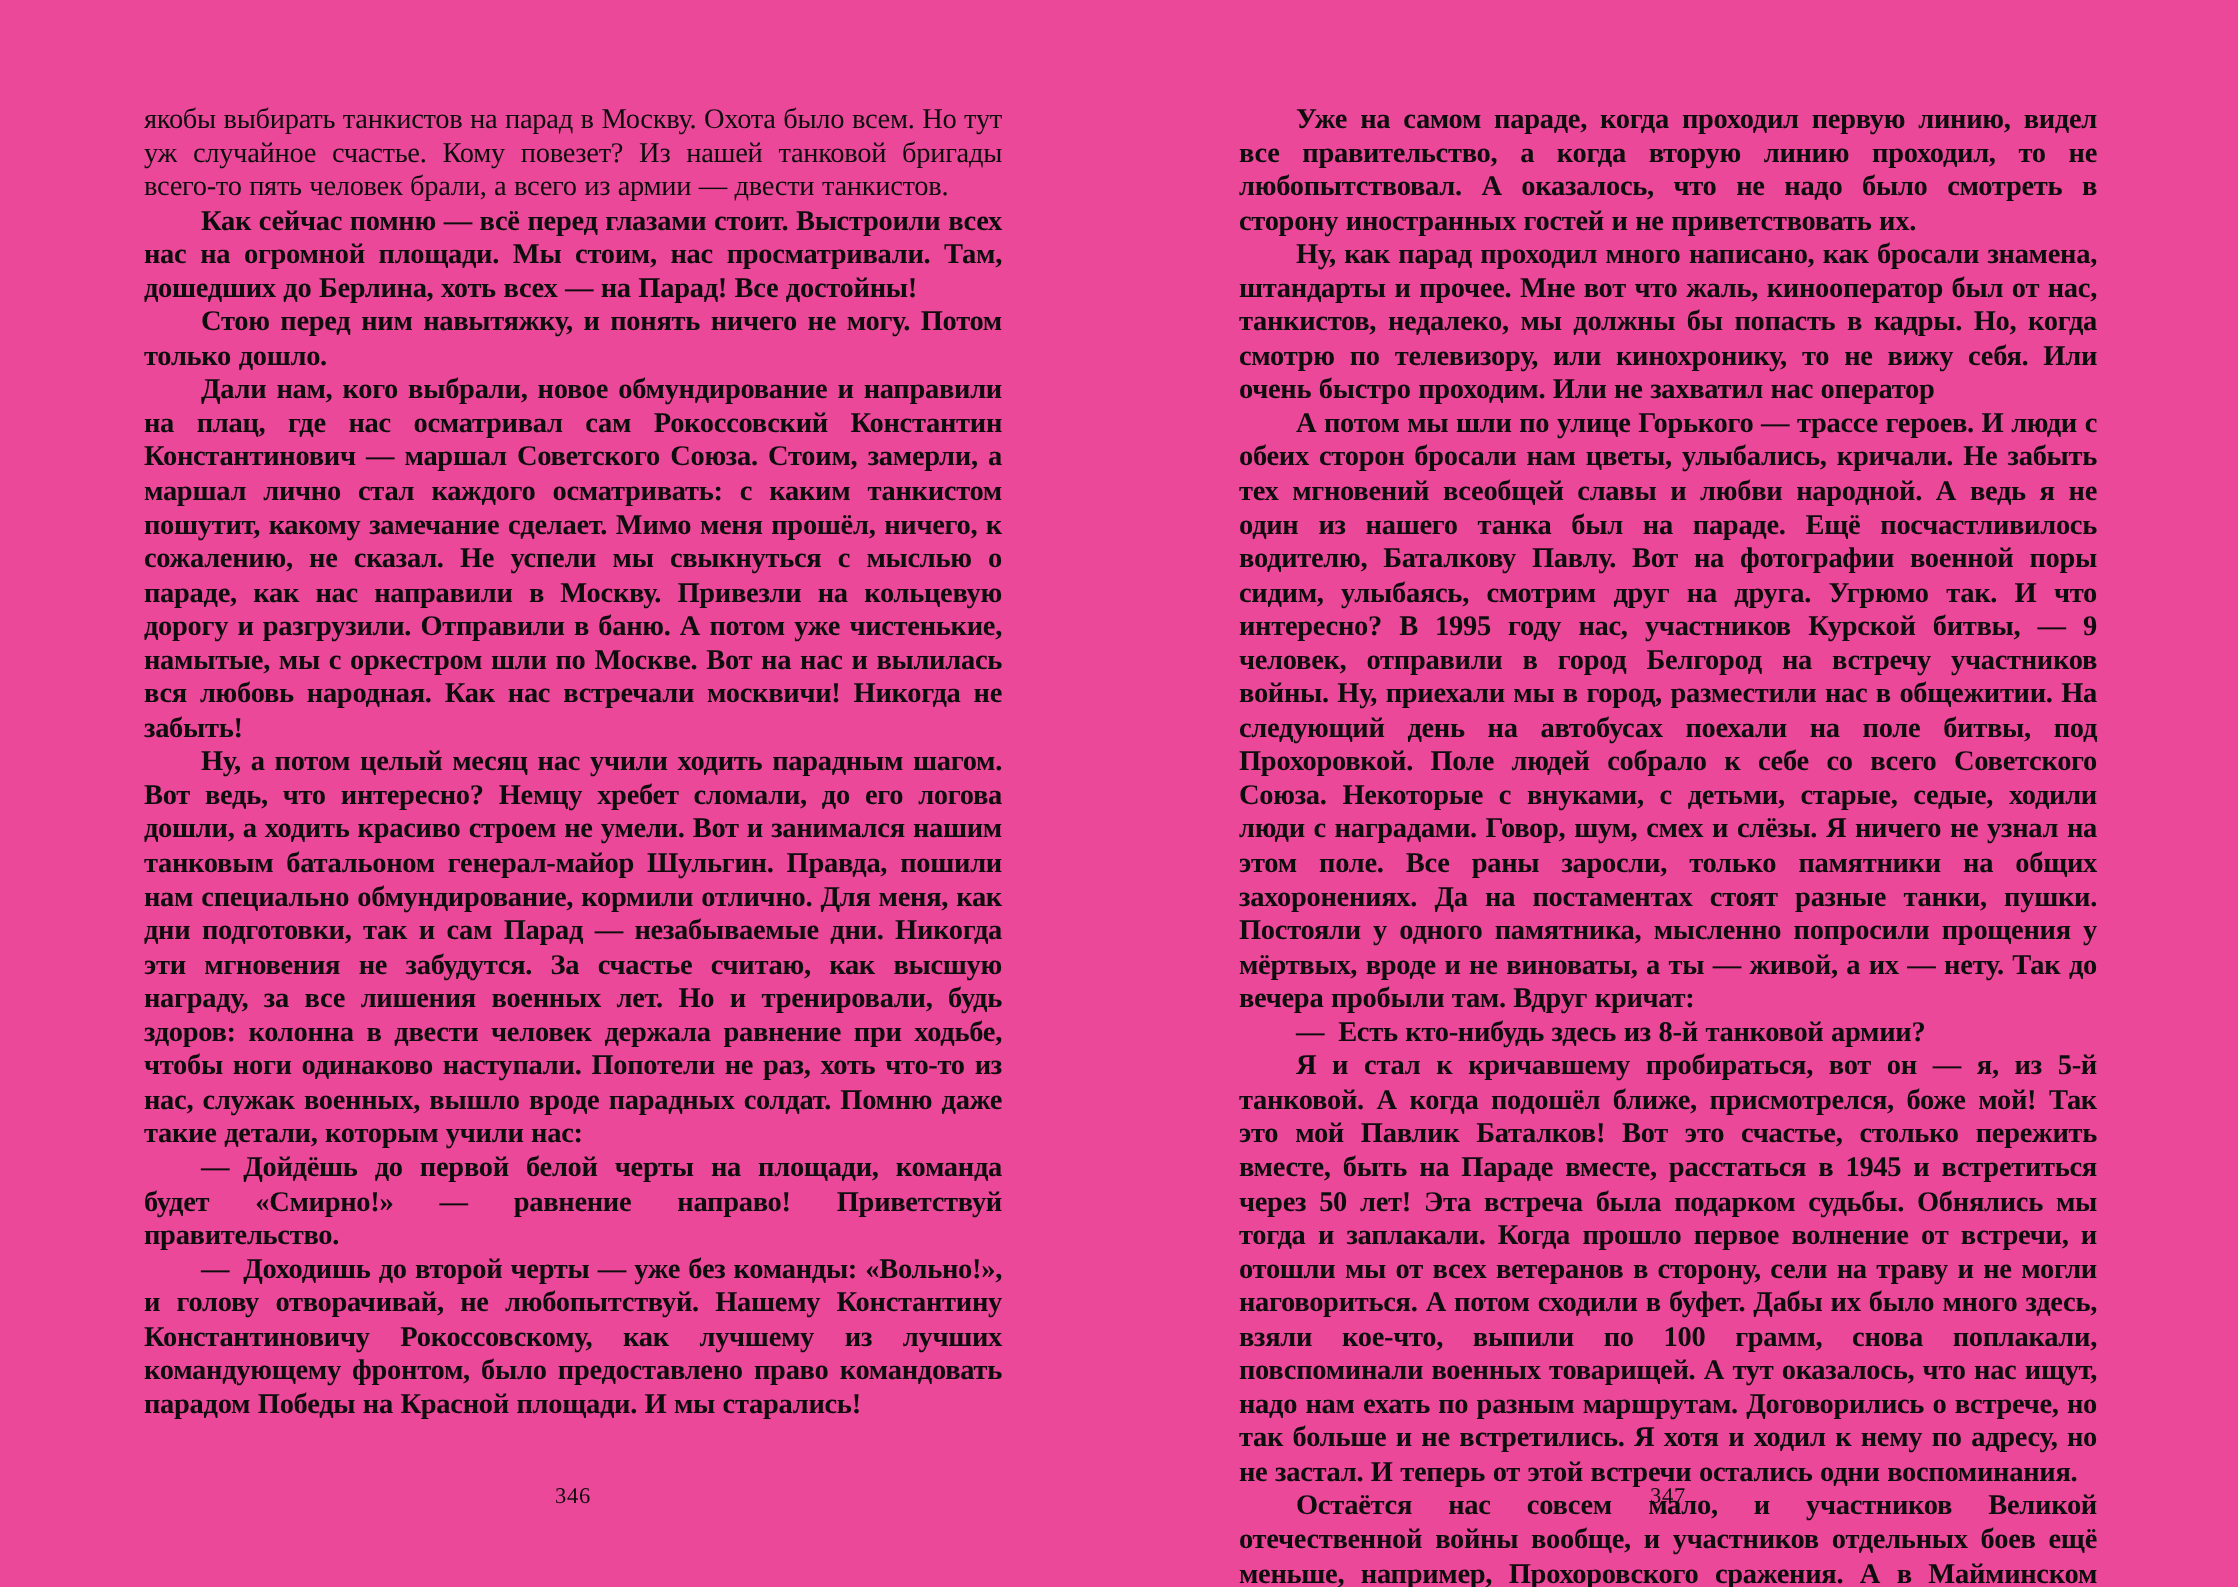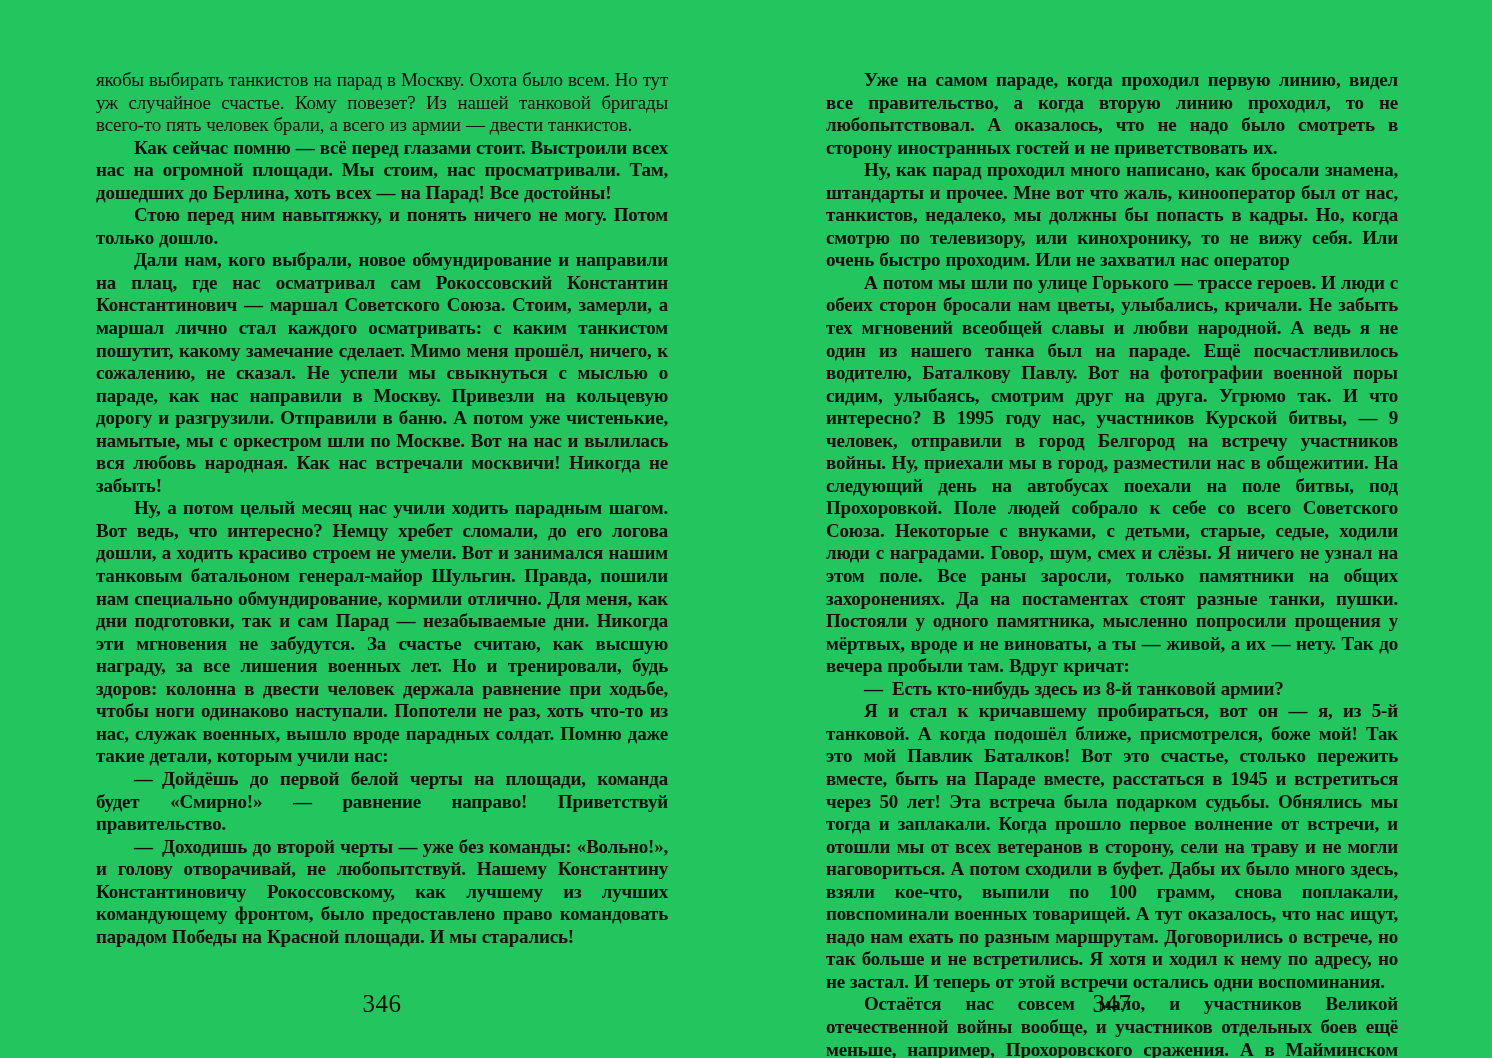--- a/index.html
+++ b/index.html
@@ -11,21 +11,21 @@
     width: 1492px;
     height: 1058px;
     position: relative;
     overflow: hidden;
     font-family: "Liberation Serif", "DejaVu Serif", serif;
     color: #0d0d0d;
   }
   .book-spread {
     position: absolute;
     inset: 0;
-    background: #22c55e;
+    background: #ec4899;
   }
   .page {
     position: absolute;
     top: 69px;
     width: 572px;
     height: 960px;
   }
   .page-left  { left: 96px; }
   .page-right { left: 826px; }
   .text-block {
@@ -44,21 +44,21 @@
   .text-block p.para.indent {
     text-indent: 38px;
     font-weight: bold;
   }
   .page-number {
     position: absolute;
     top: 921px;
     left: 0;
     width: 572px;
     text-align: center;
-    font-size: 25px;
+    font-size: 15px;
     letter-spacing: 0.5px;
   }
 </style>
 </head>
 <body>
 
 <div class="book-spread">
 
   <div class="page page-left">
     <div class="text-block">

